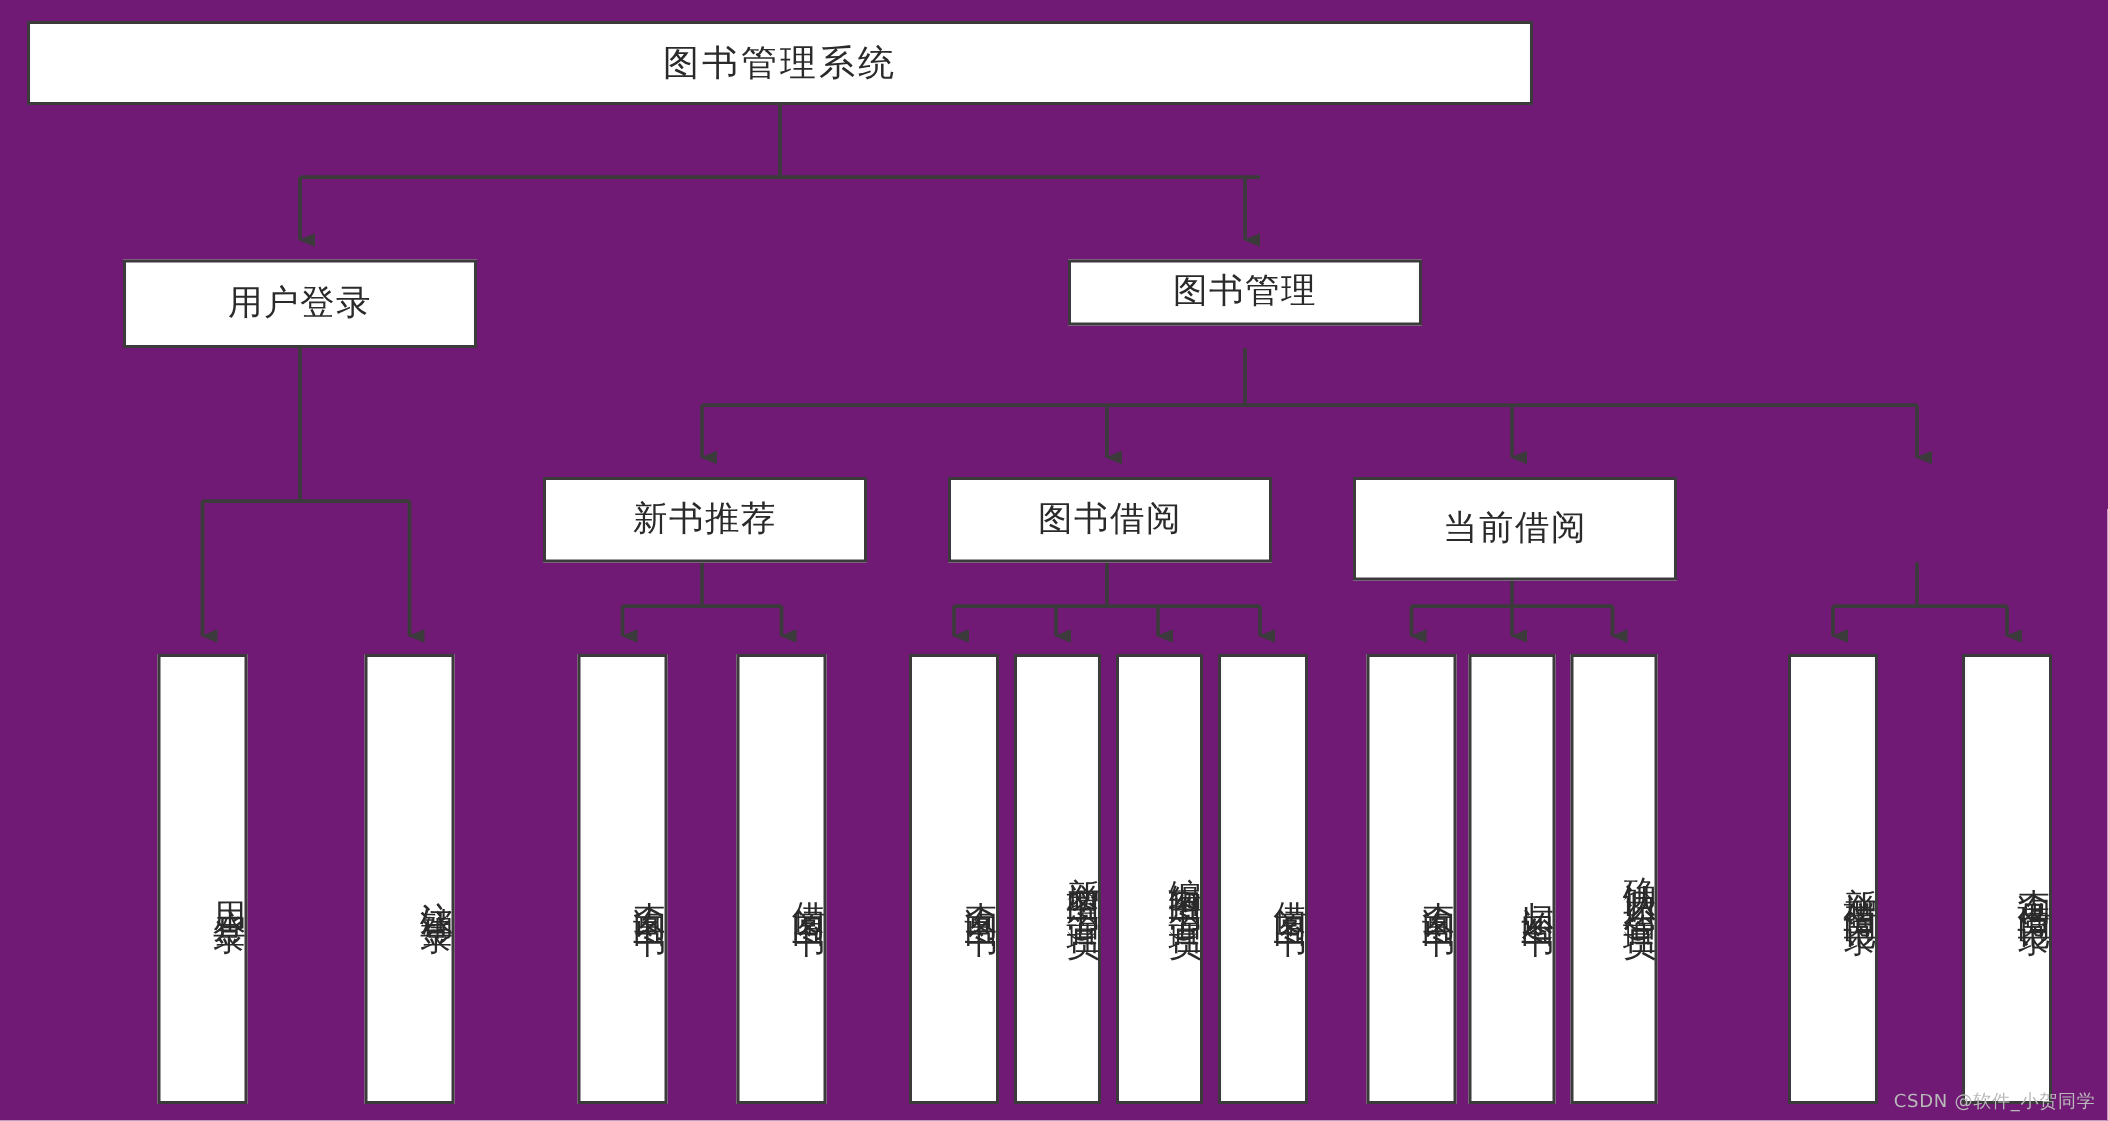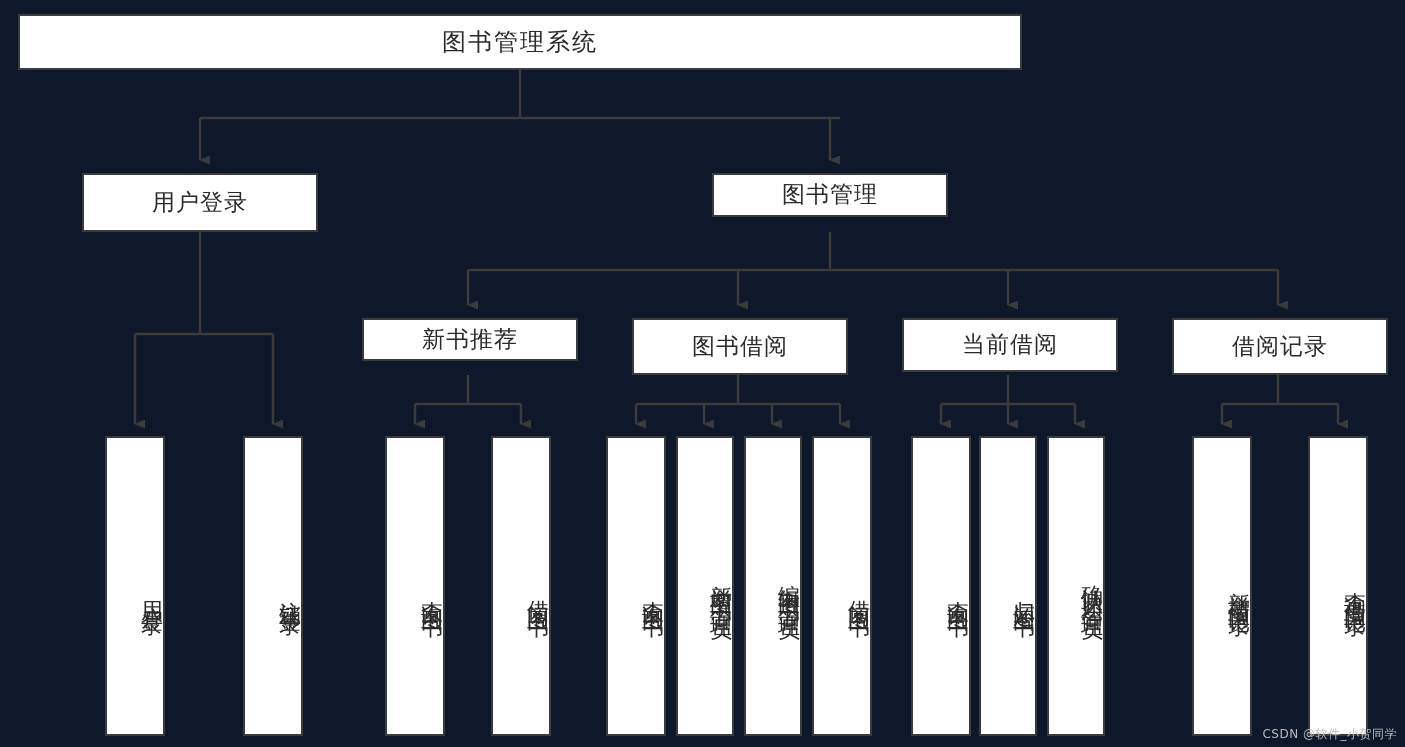--- a/index.html
+++ b/index.html
@@ -7,21 +7,21 @@
     padding: 0;
     background: #ffffff;
   }
   body {
     font-family: "DejaVu Sans", "Liberation Sans", sans-serif;
   }
   #canvas {
     position: relative;
     width: 1405px;
     height: 747px;
-    background: #0f172a;
+    background: #701a75;
     overflow: hidden;
   }
   svg.wires {
     position: absolute;
     left: 0;
     top: 0;
     width: 1405px;
     height: 747px;
     pointer-events: none;
   }
@@ -121,24 +121,23 @@
       <path d="M1222,404 L1222,424" marker-end="url(#arrow)"></path>
       <path d="M1338,404 L1338,424" marker-end="url(#arrow)"></path>
     </g>
   </svg>
 
   <div class="node horizontal title" style="left:18px; top:14px; width:1004px; height:56px;">图书管理系统</div>
 
   <div class="node horizontal" style="left:82px; top:173px; width:236px; height:59px;">用户登录</div>
   <div class="node horizontal" style="left:712px; top:173px; width:236px; height:44px;">图书管理</div>
 
-  <div class="node horizontal" style="left:362px; top:318px; width:216px; height:43px;">新书推荐</div>
+  <div class="node horizontal" style="left:362px; top:318px; width:216px; height:57px;">新书推荐</div>
   <div class="node horizontal" style="left:632px; top:318px; width:216px; height:57px;text-align:right;">图书借阅</div>
-  <div class="node horizontal" style="left:902px; top:318px; width:216px; height:54px;">当前借阅</div>
-  <div class="node horizontal" style="left:1172px; top:318px; width:216px; height:57px;">借阅记录</div>
+  <div class="node horizontal" style="left:902px; top:318px; width:216px; height:69px;">当前借阅</div>
 
   <div class="node vertical" style="left:105px; top:436px; width:60px; height:300px;">用户登录</div>
   <div class="node vertical" style="left:243px; top:436px; width:60px; height:300px;">注销登录</div>
 
   <div class="node vertical" style="left:385px; top:436px; width:60px; height:300px;">查询图书</div>
   <div class="node vertical" style="left:491px; top:436px; width:60px; height:300px;">借阅图书</div>
 
   <div class="node vertical" style="left:606px; top:436px; width:60px; height:300px;">查询图书</div>
   <div class="node vertical tall-text" style="left:676px; top:436px; width:58px; height:300px;">新增图书（管理员）</div>
   <div class="node vertical tall-text" style="left:744px; top:436px; width:58px; height:300px;">编辑图书（管理员）</div>

